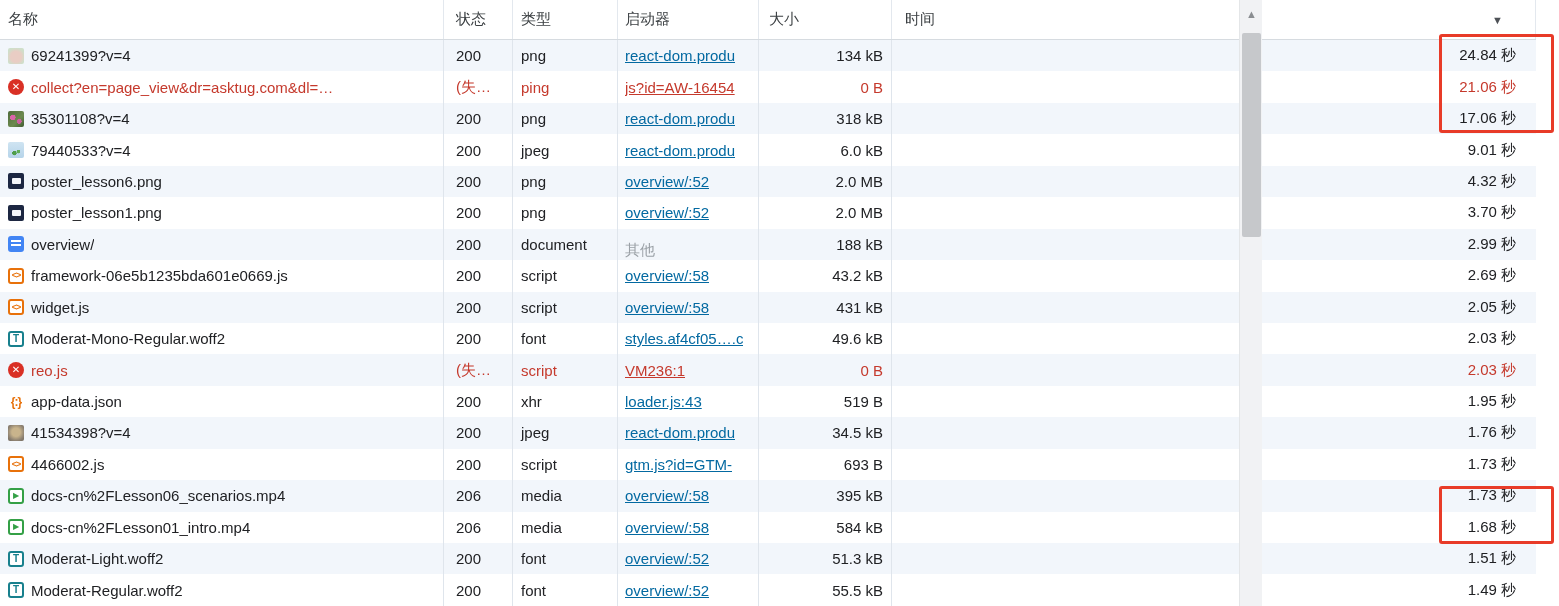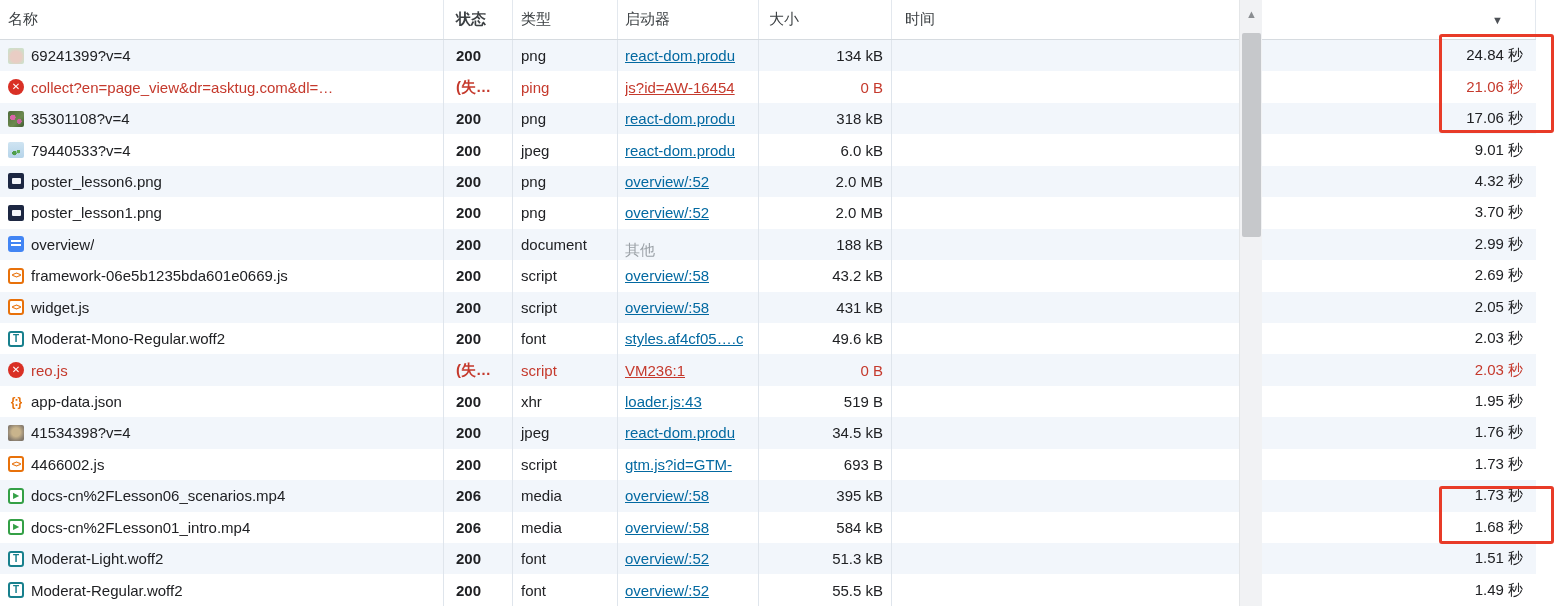--- a/index.html
+++ b/index.html
@@ -13,25 +13,25 @@
   .hdr { display:flex; height:40px; align-items:center; border-bottom:1px solid #d6dbe0;
     background:#fff; color:#3c4043; }
   .rows { position:absolute; top:40px; left:0; width:1536px; height:566px; }
   .row { display:flex; height:31.44px; align-items:center; background:#fff; }
   .row.striped { background:#f2f6fb; }
 
   .cell { height:100%; display:flex; align-items:center; overflow:hidden;
     white-space:nowrap; border-right:1px solid #dfe5ec; }
   .hdr .cell { border-right:1px solid #e3e8ee; }
   .c-name { width:444px; padding-left:8px; }
-  .c-status { width:69px; padding-left:12px;font-weight:bold; }
+  .c-status { width:69px; padding-left:12px; }
   .c-type { width:105px; padding-left:8px; }
   .c-init { width:141px; padding-left:7px; }
   .c-size { width:133px; justify-content:flex-end; padding-right:8px; }
-  .c-time { width:644px; justify-content:flex-end; padding-right:13px; border-right:none; }
+  .c-time { width:644px; justify-content:flex-end; padding-right:20px; border-right:none; }
   .hdr .c-time { justify-content:flex-start; padding-left:13px; position:relative; }
 
   .nm { overflow:hidden; white-space:nowrap; }
   .lnk { text-decoration:underline; color:#0369a1; overflow:hidden; white-space:nowrap; }
   .plain { color:#9aa0a6; text-decoration:none;margin-top:12px; }
   .row.failed .nm, .row.failed .cell, .row.failed .lnk { color:#c5392c; }
 
   .sort-caret { position:absolute; right:32px; top:50%; transform:translateY(-50%);
     font-size:11px; color:#4d5156; }
 

